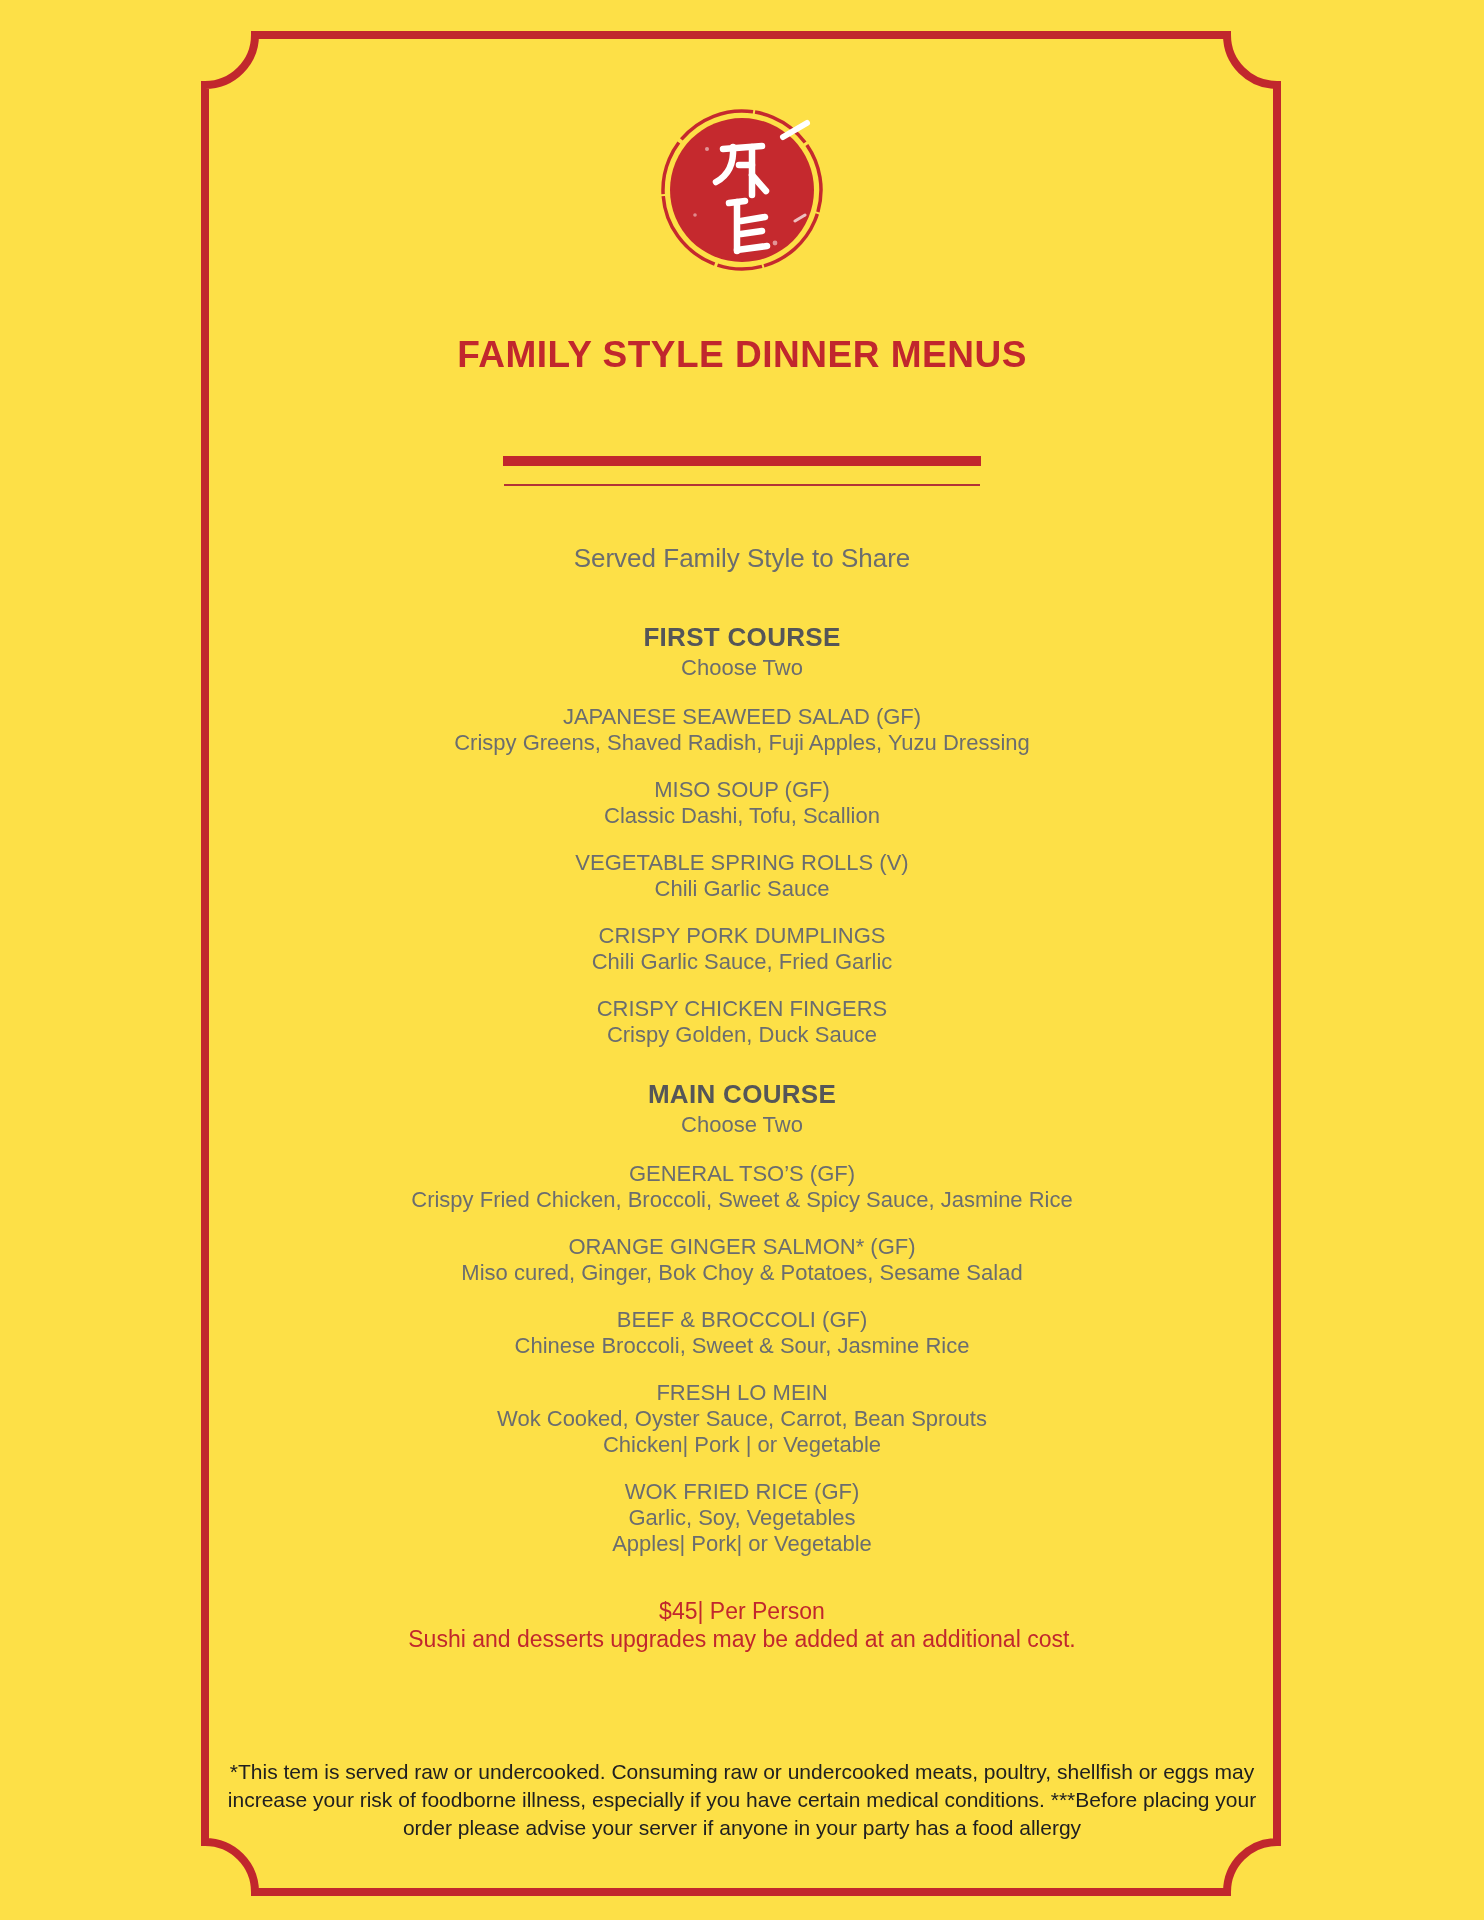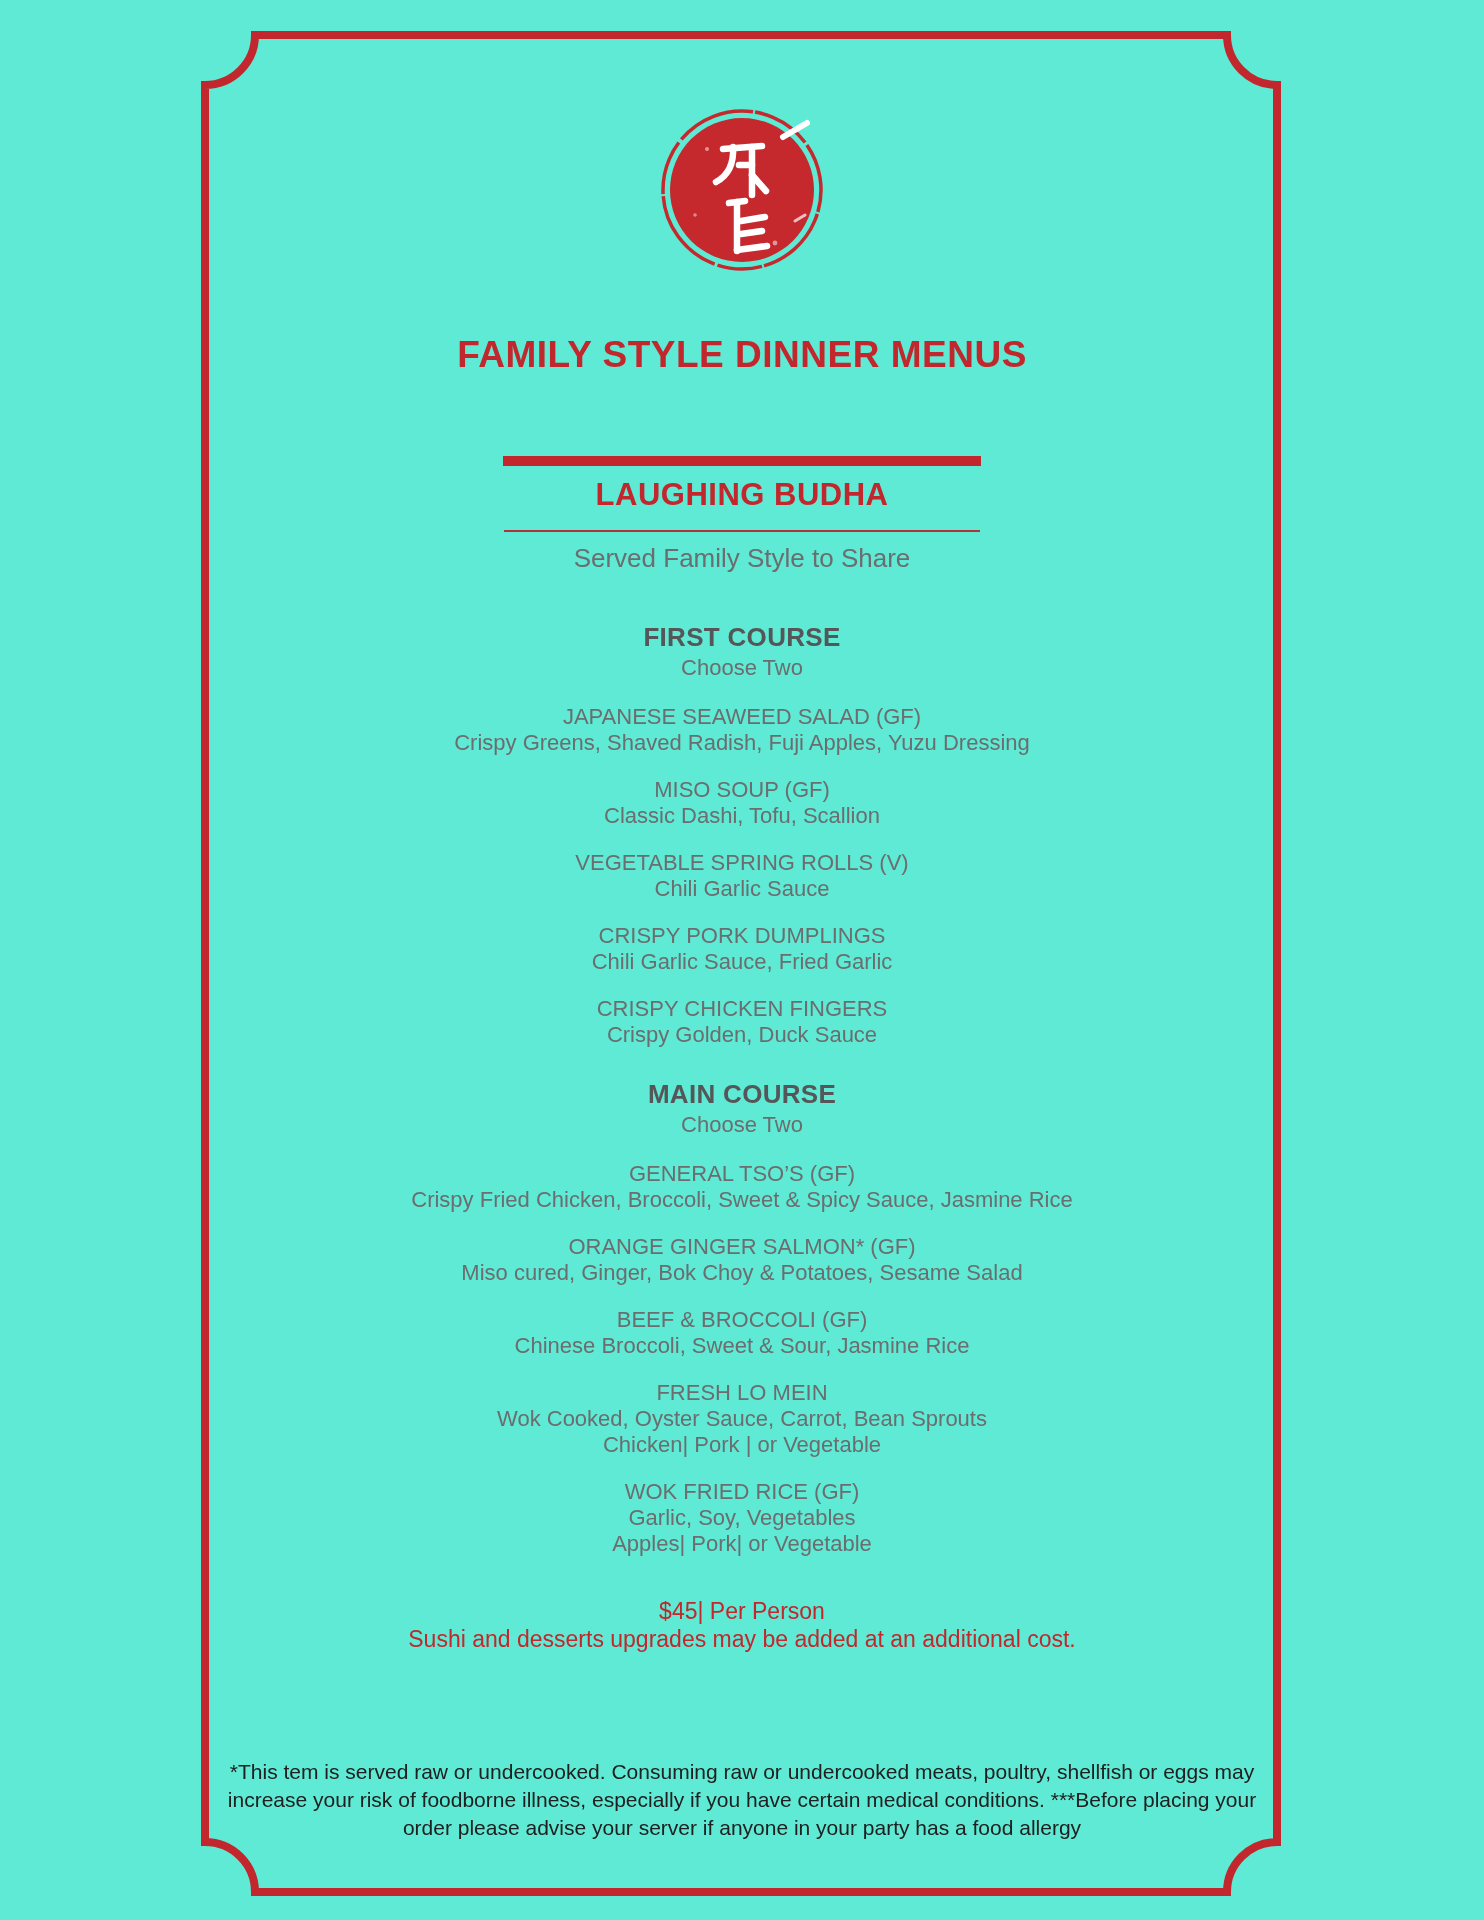--- a/index.html
+++ b/index.html
@@ -1,19 +1,19 @@
 <!DOCTYPE html>
 <html><head>
 <meta charset="utf-8">
 <style>
   html,body{margin:0;padding:0;background:#ffffff;}
   .page{
     position:relative;
     width:1484px;height:1920px;
-    background:#5eead4;
+    background:#fde047;
     font-family:"Liberation Sans","DejaVu Sans",sans-serif;
     overflow:hidden;
   }
   .frame{position:absolute;left:0;top:0;}
   .logo{position:absolute;top:103px;left:0;right:0;margin:0 auto;width:174px;height:174px;}
   .doc-title{
     position:absolute;top:333px;left:0;right:0;margin:0;
     text-align:center;
     font-size:37px;font-weight:bold;letter-spacing:0.5px;
     color:#C1272D;line-height:44px;
@@ -82,21 +82,20 @@
       <path d="M 86 118 L 110 114"></path>
       <path d="M 86 131 L 107 128"></path>
       <path d="M 82 147 L 112 143"></path>
     </g>
   </svg>
 
   <h1 class="doc-title">FAMILY STYLE DINNER MENUS</h1>
 
   <div class="menu-header">
     <div class="thick-bar"></div>
-    <h2 class="menu-name">LAUGHING BUDHA</h2>
     <hr class="thin-rule">
   </div>
 
   <p class="subtitle">Served Family Style to Share</p>
 
   <div class="menu-column">
 
     <h3 class="course-heading">FIRST COURSE</h3>
     <p class="choose">Choose Two</p>
 

